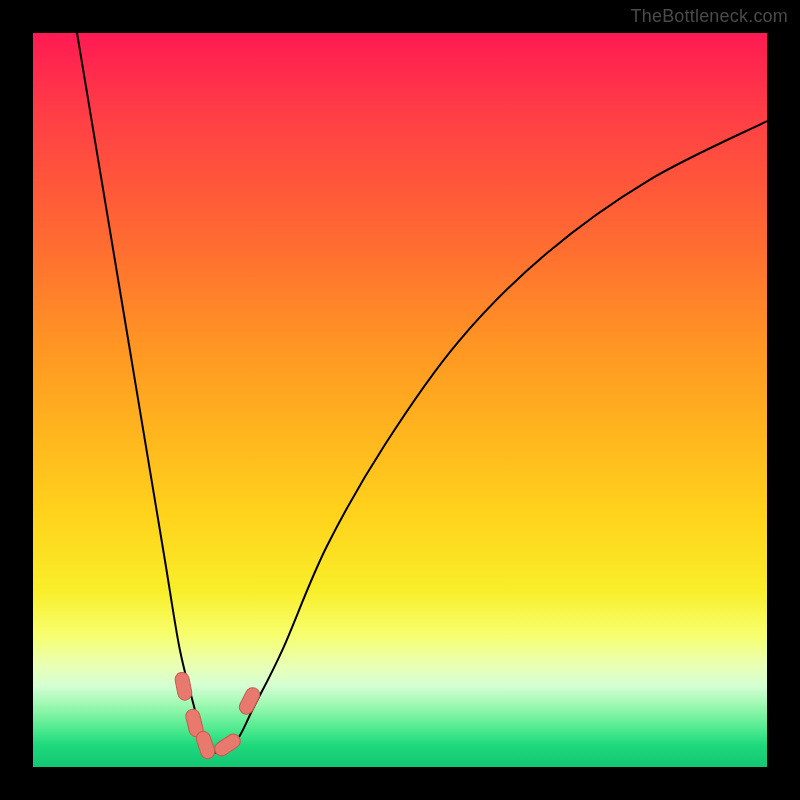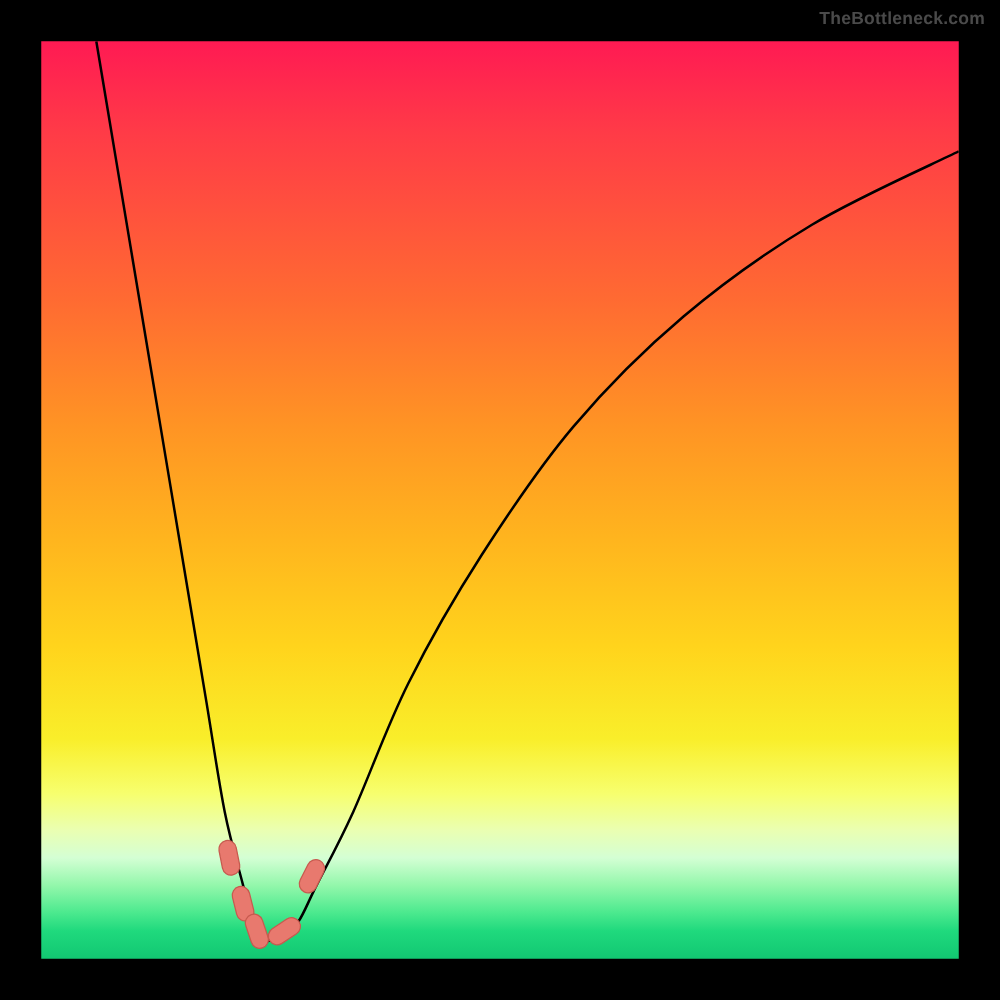--- a/index.html
+++ b/index.html
@@ -32,22 +32,22 @@
       #4be98e 95%,
       #1fd97d 97%,
       #12c772 100%
     );
   }
   .watermark {
     position: absolute;
     right: 12px;
     top: 6px;
     color: #4a4a4a;
-    font-size: 14px;
-    font-weight: 700;
+    font-size: 18px;
+    font-weight: 400;
     letter-spacing: 0.2px;
     user-select: none;
   }
   svg.curve {
     position: absolute;
     left: 0;
     top: 0;
     width: 734px;
     height: 734px;
   }

